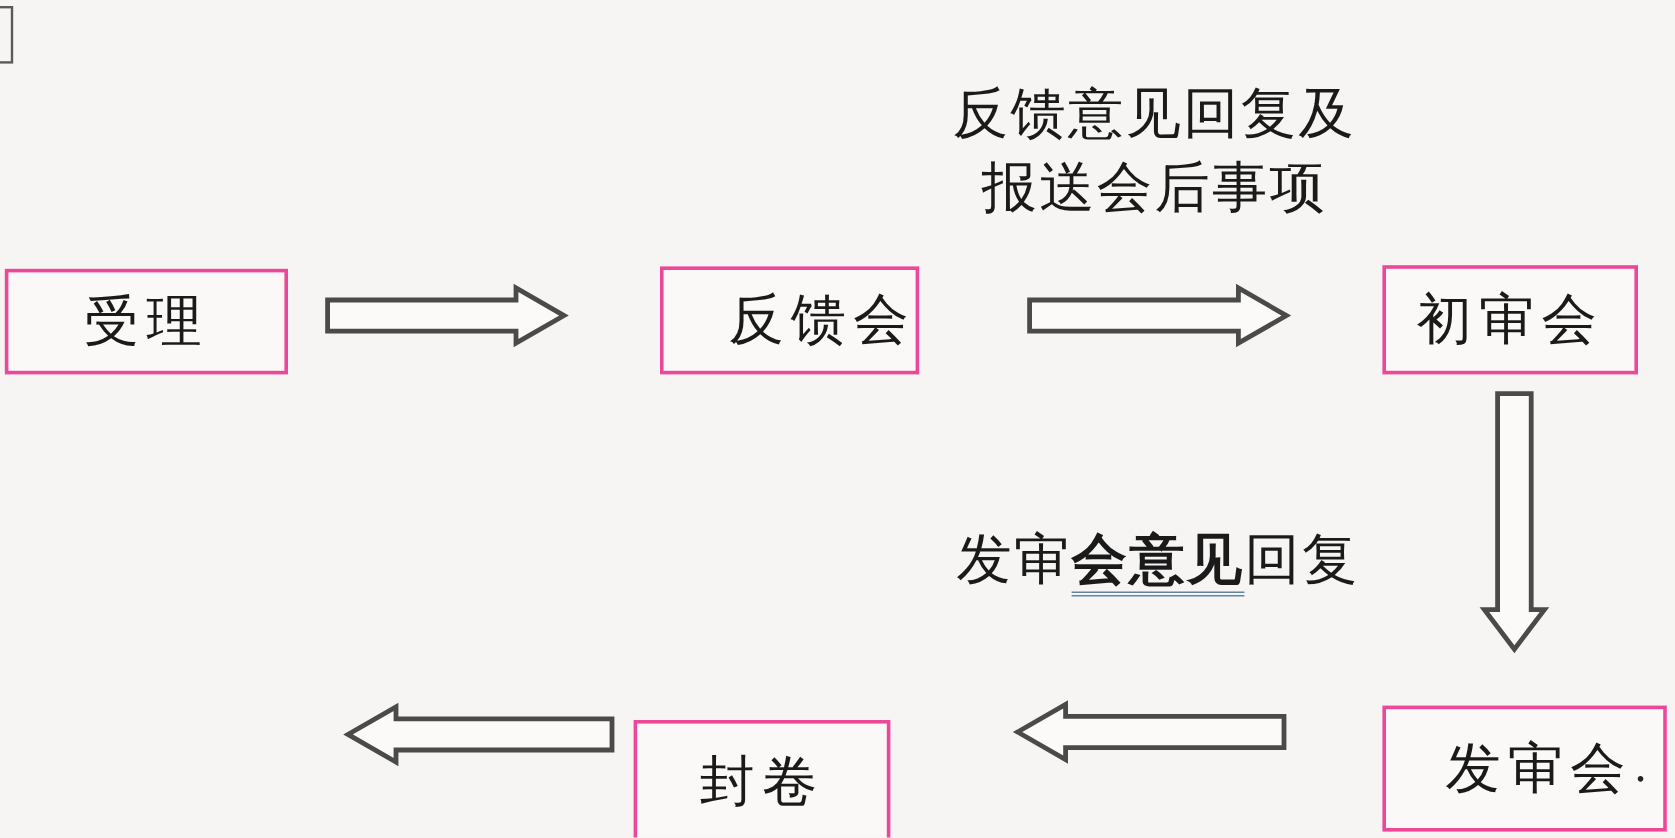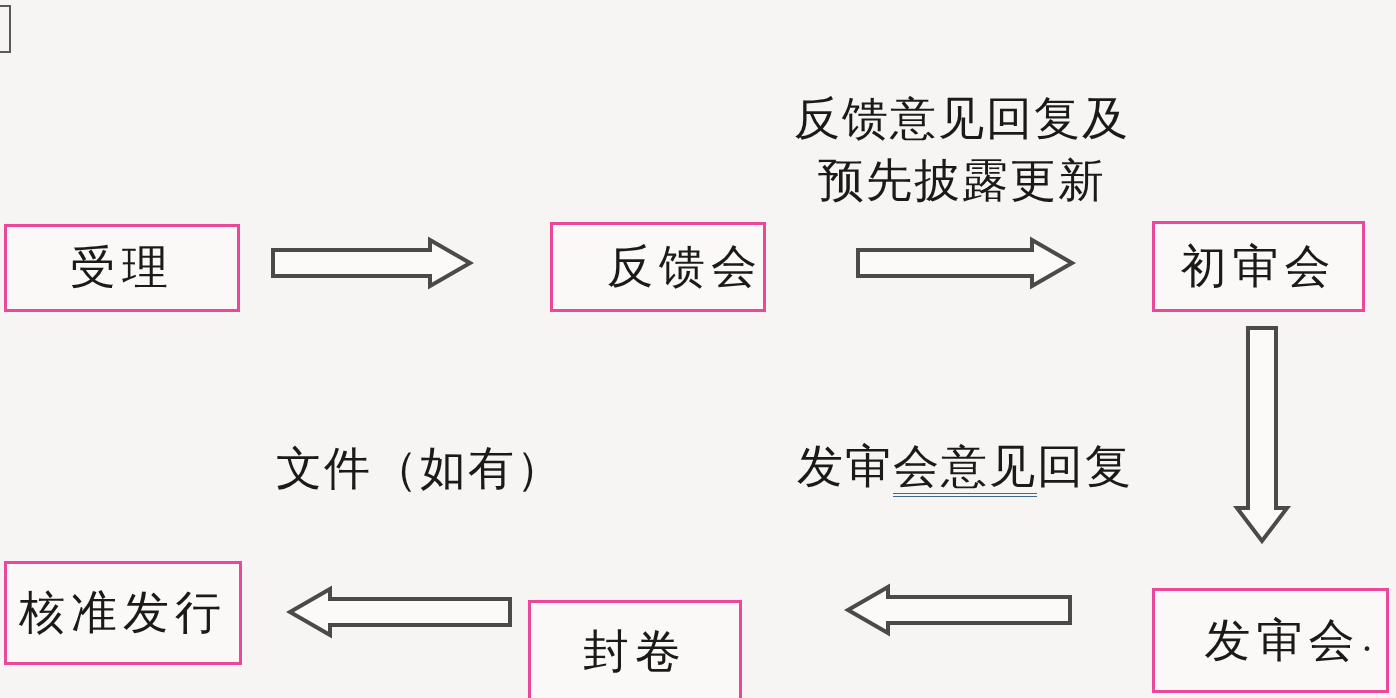--- a/index.html
+++ b/index.html
@@ -33,27 +33,28 @@
   
   .edge-label{
     position:absolute;
     font-size:46px;
     line-height:62px;
     text-align:center;
     white-space:nowrap;
     letter-spacing:2px;
   }
   .l-pre      {left:240px; top:104px; width:320px;}
-  .l-feedback {left:762px; top:88px;  width:400px;}
+  .l-feedback {left:762px; top:64px;  width:400px;}
   .l-issuance {left:770px; top:436px; width:390px;}
   .l-post     {left:232px; top:438px; width:376px;}
 
   .grammar-underline{
     border-bottom:4px double #3d6a8e;
     padding-bottom:1px;
+    font-weight:bold;
   }
 
   
   svg.arrow-layer{position:absolute;left:0;top:0;}
   svg.arrow-layer polygon{
     fill:#fbfaf8;
     stroke:#4a4a4a;
     stroke-width:4;
     stroke-linejoin:miter;
   }
@@ -103,33 +104,29 @@
   </div>
   <div class="node n-chushen">
     <span>初审会</span>
   </div>
   <div class="node n-fashen">
     <span>发审会</span>
   </div>
   <div class="node n-fengjuan">
     <span>封卷</span>
   </div>
-  <div class="node n-hezhun">
-    <span>核准发行</span>
-  </div>
 
 
   <div class="edge-label l-feedback">
     <div>反馈意见回复及</div>
-    <div>预先披露更新</div>
+    <div>报送会后事项</div>
   </div>
 
   <div class="edge-label l-issuance">
     <div><span>发审</span><span class="grammar-underline">会意见</span><span>回复</span></div>
   </div>
 
   <div class="edge-label l-post">
-    <div>文件（如有）</div>
   </div>
 
   <span class="trailing-period">.</span>
 
 </div>
 
 </body></html>

